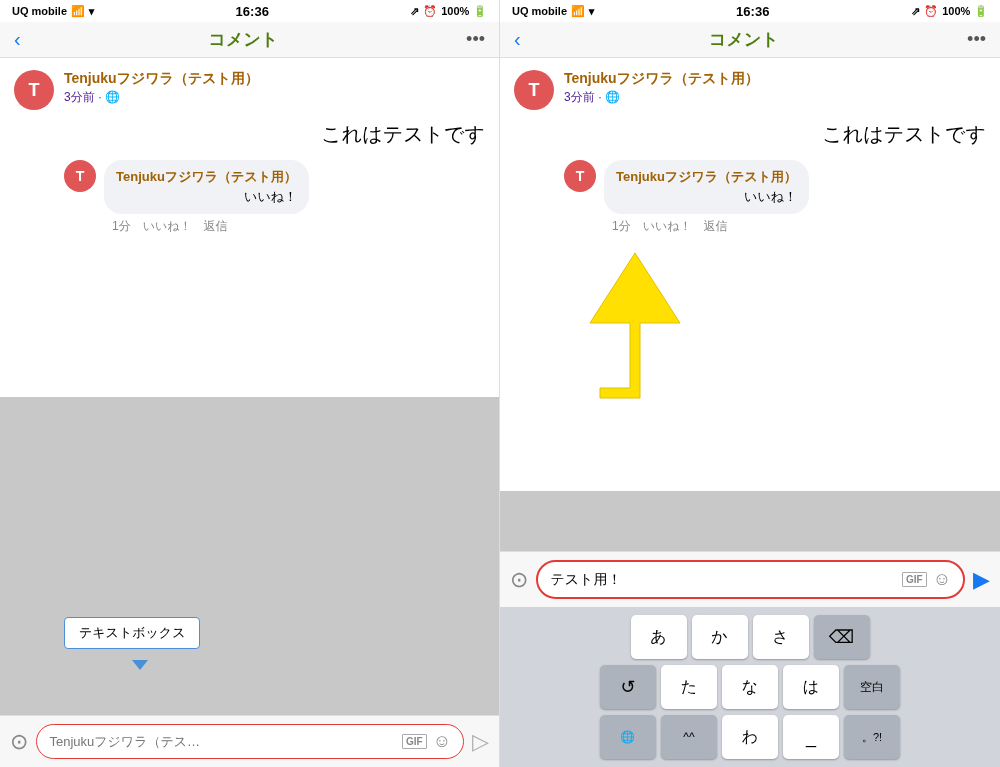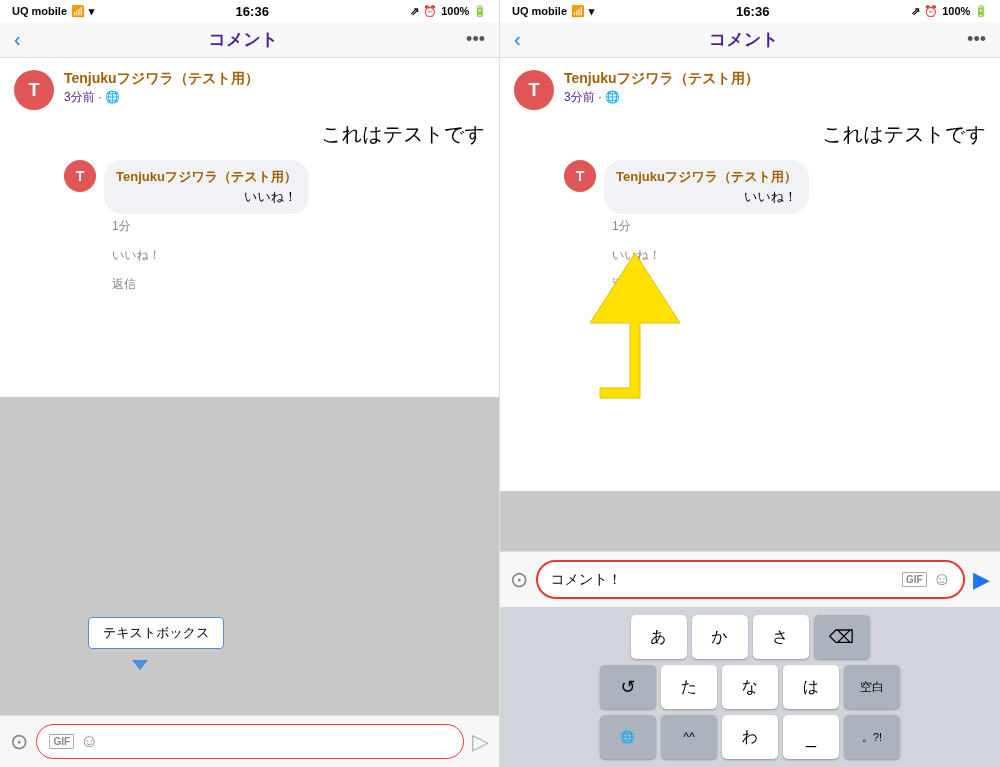--- a/index.html
+++ b/index.html
@@ -48,21 +48,21 @@
       background: #f7f7f7;
     }
     .nav-back {
       color: #1877f2;
       font-size: 20px;
       cursor: pointer;
     }
     .nav-title {
       font-size: 17px;
       font-weight: 600;
-      color: #4c1d95;
+      color: #4d7c0f;
     }
     .nav-more {
       color: #555;
       font-size: 18px;
       cursor: pointer;
     }
 
     
     .comment-section {
       flex: 1;
@@ -132,35 +132,34 @@
     }
     .reply-bubble .comment-user-name { font-size: 13px; }
     .reply-bubble .comment-text { font-size: 13px; margin-top: 2px; }
     .reply-actions {
       display: flex;
       gap: 12px;
       margin-top: 4px;
       margin-left: 8px;
       font-size: 12px;
       color: #888;
-      flex-direction: column;
     }
     .reply-actions span { cursor: pointer; }
 
     
     .gray-space {
       flex: 1;
       background: #c8c8c8;
     }
 
     
     .annotation-box {
       position: absolute;
       bottom: 118px;
-      left: 88px;
+      left: 64px;
       background: #fff;
       border: 1.5px solid #4a90d9;
       border-radius: 4px;
       padding: 6px 14px;
       font-size: 13px;
       color: #000;
       font-weight: 500;
       text-align: center;
       z-index: 10;
       font-family: Liberation Serif, serif;
@@ -356,20 +355,21 @@
   <div class="gray-space"></div>
 
   <div class="annotation-box">
     <span>テキストボックス</span>
   </div>
   <div class="annotation-arrow"></div>
 
   <div class="input-bar">
     <span class="camera-icon">⊙</span>
     <div class="input-field" style="border: 1.5px solid #e53935;">
+      <span class="input-field-text">Tenjukuフジワラ（テス…</span>
       <div class="input-icons">
         <span class="gif-btn">GIF</span>
         <span class="emoji-btn">☺</span>
       </div>
     </div>
     <span class="send-btn">▷</span>
   </div>
 </div>
 
 <div class="right-panel">
@@ -440,21 +440,21 @@
       </defs>
 
       <polygon points="20,155 60,155 60,80 100,80 55,10 10,80 50,80 50,145 20,145" fill="#FFE000" stroke="#e0c000" stroke-width="1"></polygon>
 
     </svg>
   </div>
 
   <div class="input-bar-active">
     <span class="camera-icon">⊙</span>
     <div class="input-field-active">
-      <span class="input-field-active-text">コメント！</span>
+      <span class="input-field-active-text">テスト用！</span>
       <div class="input-icons">
         <span class="gif-btn">GIF</span>
         <span class="emoji-btn">☺</span>
       </div>
     </div>
     <span class="send-btn-active">▶</span>
   </div>
 
   <div class="keyboard">
 

